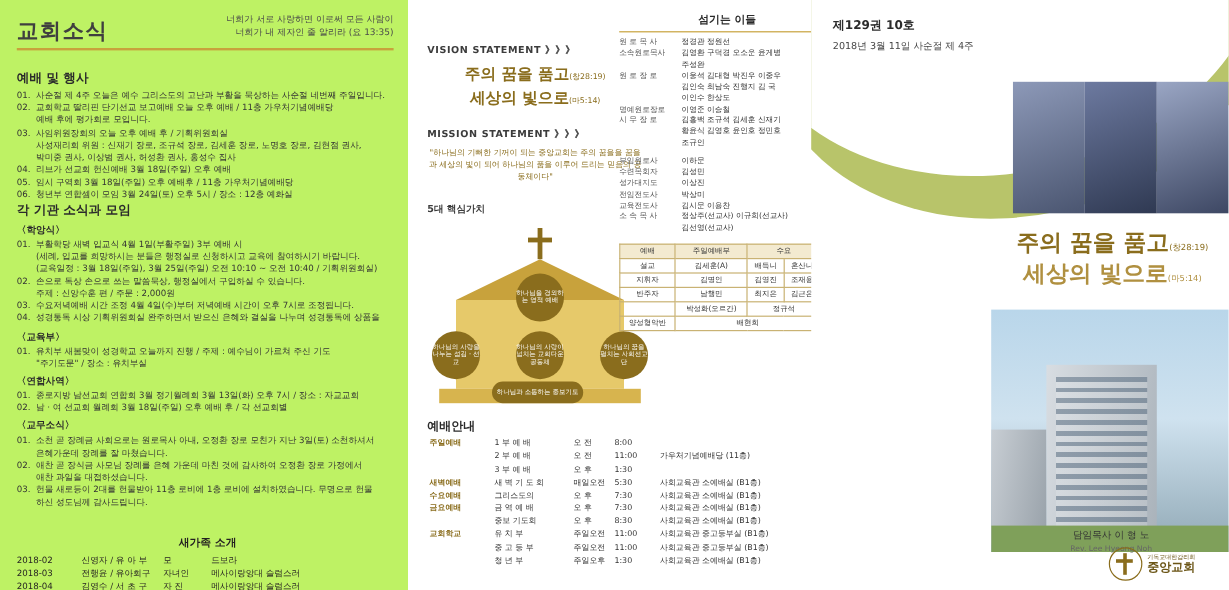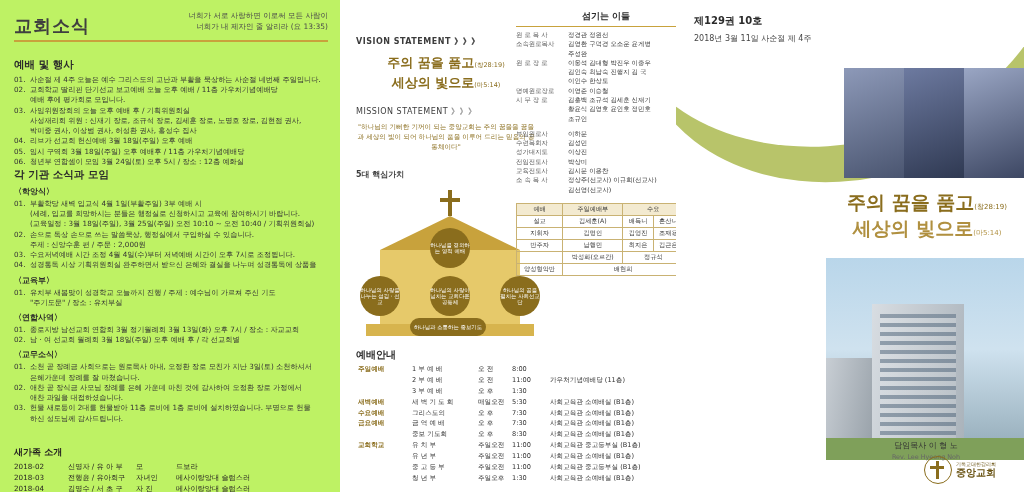--- a/index.html
+++ b/index.html
@@ -35,21 +35,21 @@
   .sch-row .c2{width:68px;flex:none;}
   .sch-row .c3{width:40px;flex:none;}
   .sch-row .c4{flex:1;}
 
   
   .panel-mid{position:absolute;left:346px;top:0;width:330px;height:492px;background:#fff;}
   .vision-box{position:absolute;left:10px;top:36px;width:180px;}
   .vs-label{font-size:8px;font-weight:bold;color:#3c3c3c;letter-spacing:.5px;}
   .vs-text{font-size:13px;color:#8a6d1d;font-weight:bold;line-height:1.5;text-align:center;margin-top:6px;}
   .vs-text .ref{font-size:6.5px;color:#8a6d1d;font-weight:normal;}
-  .ms-label{font-size:8px;font-weight:normal;color:#3c3c3c;letter-spacing:.5px;margin-top:14px;}
+  .ms-label{font-size:8px;font-weight:bold;color:#3c3c3c;letter-spacing:.5px;margin-top:14px;}
   .ms-text{font-size:6.6px;color:#8a6d1d;line-height:1.55;margin-top:5px;text-align:center;}
   .core-label{font-size:8px;font-weight:bold;color:#3c3c3c;margin-top:16px;}
 
   
   .diagram{position:absolute;left:16px;top:190px;width:180px;height:150px;}
   .cross{position:absolute;left:86px;top:0;width:4px;height:26px;background:#8a6d1d;}
   .cross2{position:absolute;left:78px;top:8px;width:20px;height:4px;background:#8a6d1d;}
   .roof{position:absolute;left:18px;top:26px;width:0;height:0;border-left:70px solid transparent;border-right:70px solid transparent;border-bottom:34px solid #c8a23c;}
   .body{position:absolute;left:18px;top:60px;width:140px;height:74px;background:#e6c96a;}
   .base{position:absolute;left:4px;top:134px;width:168px;height:12px;background:#d7b44e;}
@@ -211,21 +211,21 @@
         </div>
       <div class="line">애찬 과일을 대접하셨습니다.</div>
       <div class="row">
           <span class="num">03.</span>
           <span class="txt">헌물 새로등이 2대를 헌물받아 11층 로비에 1층 로비에 설치하였습니다. 무명으로 헌물</span>
         </div>
       <div class="line">하신 성도님께 감사드립니다.</div>
     </div>
 
     <div class="sec" style="top:440px;">
-      <div class="schedule-title" style="text-align:left;">새가족 소개</div>
+      <div class="schedule-title" style="text-align:center;">새가족 소개</div>
       <div class="sch-row">
           <span class="c1">2018-02</span>
           <span class="c2">신영자 / 유 아 부</span>
           <span class="c3">모</span>
           <span class="c4">드보라</span>
         </div>
       <div class="sch-row">
           <span class="c1">2018-03</span>
           <span class="c2">전행윤 / 유아회구</span>
           <span class="c3">자녀인</span>
@@ -320,27 +320,20 @@
           </tr>
         <tr>
             <td class="k">교회학교</td>
             <td class="n">유 치 부</td>
             <td class="t1">주일오전</td>
             <td class="t2">11:00</td>
             <td>사회교육관 중고등부실 (B1층)</td>
           </tr>
         <tr>
             <td class="k"></td>
-            <td class="n">유 년 부</td>
-            <td class="t1">주일오전</td>
-            <td class="t2">11:00</td>
-            <td>사회교육관 소예배실 (B1층)</td>
-          </tr>
-        <tr>
-            <td class="k"></td>
             <td class="n">중 고 등 부</td>
             <td class="t1">주일오전</td>
             <td class="t2">11:00</td>
             <td>사회교육관 중고등부실 (B1층)</td>
           </tr>
         <tr>
             <td class="k"></td>
             <td class="n">청 년 부</td>
             <td class="t1">주일오후</td>
             <td class="t2">1:30</td>

